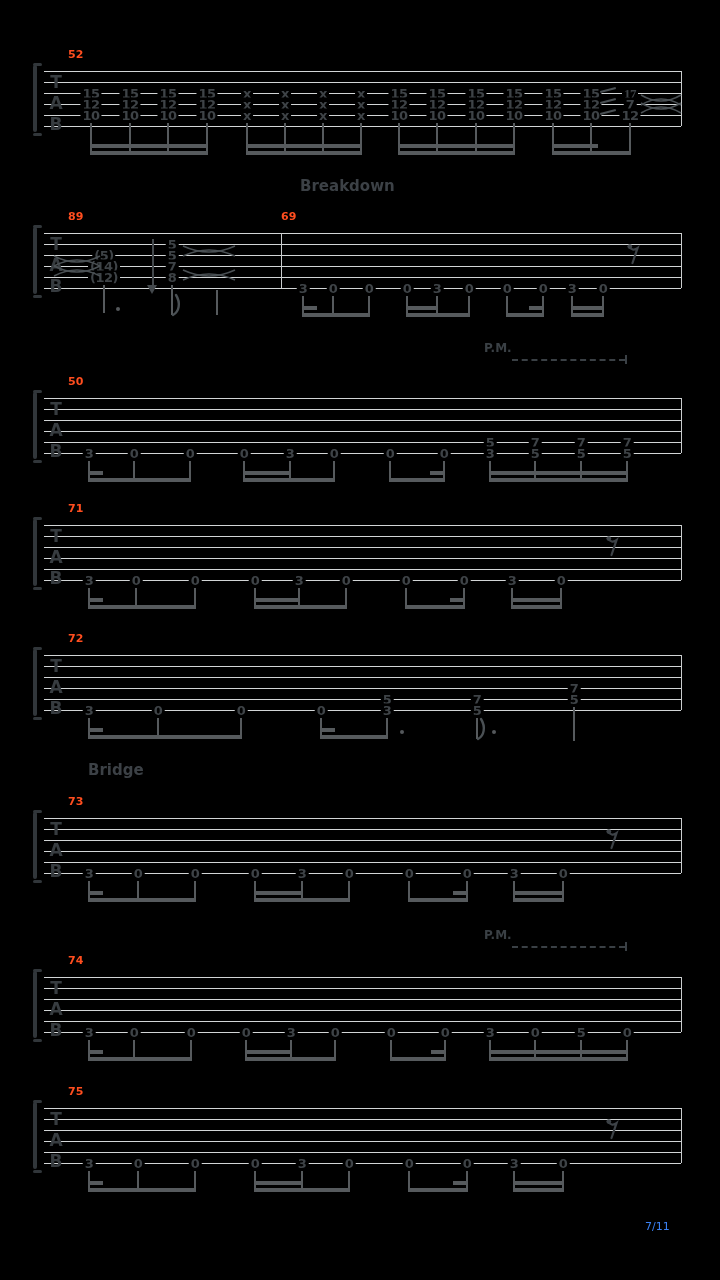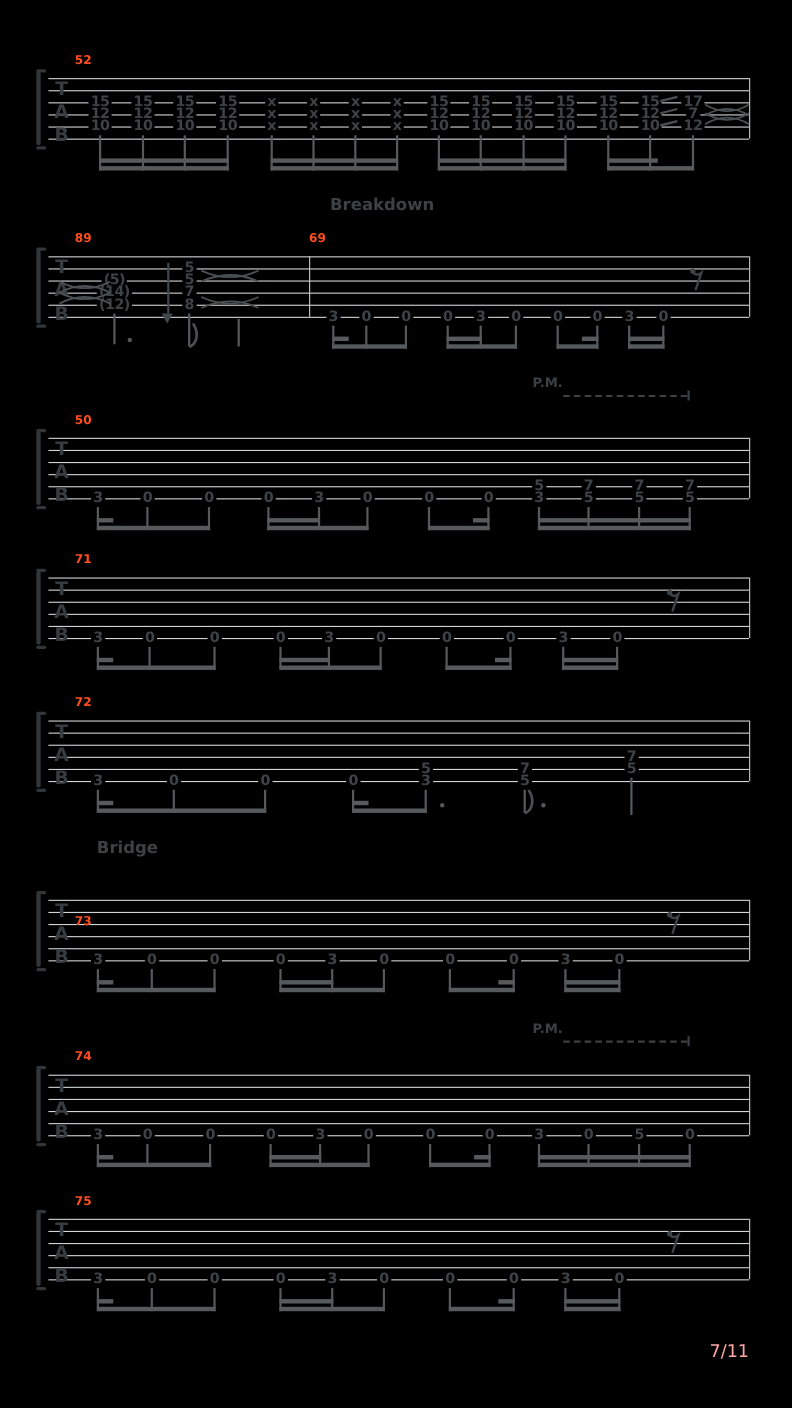--- a/index.html
+++ b/index.html
@@ -17,21 +17,21 @@
   .pm-label{position:absolute;font-weight:bold;font-size:12px;color:#3a4045;line-height:1;}
   .pm-dashes{position:absolute;border-top:2px dashed #3a4045;}
   .pm-tick{position:absolute;width:2px;height:9px;background:#3a4045;}
   .bracket{position:absolute;width:4px;background:#31363a;border-radius:2px;}
   .bracket-nub{position:absolute;width:9px;height:3px;background:#31363a;border-radius:2px;}
   .dot{position:absolute;width:4px;height:4px;border-radius:50%;background:#54585b;}
   .slide-dash{position:absolute;width:16px;height:2px;background:#4a5054;transform:rotate(-14deg);}
   .arrow-line{position:absolute;width:2px;background:#43484c;}
   .arrow-head{position:absolute;width:0;height:0;border-left:5px solid transparent;
               border-right:5px solid transparent;border-top:9px solid #43484c;}
-  .page-indicator{position:absolute;left:645px;top:1221px;font-size:16px;color:#fca5a5;line-height:1;}
+  .page-indicator{position:absolute;left:645px;top:1221px;font-size:11px;color:#3b82f6;line-height:1;}
   svg{position:absolute;overflow:visible;}
 </style>
 </head>
 <body>
 
 <div id="stage">
   <div class="page-indicator">7/11</div>
 <div class="bracket" style="left: 33px; top: 65px; height: 67px;"></div>
     <div class="bracket-nub" style="left: 33px; top: 63px;"></div>
     <div class="bracket-nub" style="left: 33px; top: 133px;"></div>
@@ -81,21 +81,21 @@
     <div class="tab-note" style="left: 476px; top: 115px;">10</div>
     <div class="tab-note" style="left: 514px; top: 93px;">15</div>
     <div class="tab-note" style="left: 514px; top: 104px;">12</div>
     <div class="tab-note" style="left: 514px; top: 115px;">10</div>
     <div class="tab-note" style="left: 553px; top: 93px;">15</div>
     <div class="tab-note" style="left: 553px; top: 104px;">12</div>
     <div class="tab-note" style="left: 553px; top: 115px;">10</div>
     <div class="tab-note" style="left: 591px; top: 93px;">15</div>
     <div class="tab-note" style="left: 591px; top: 104px;">12</div>
     <div class="tab-note" style="left: 591px; top: 115px;">10</div>
-    <div class="tab-note" style="left: 630px; top: 93px;">17</div>
+    <div class="tab-note" style="left: 630px; top: 93px; font-family: Liberation Serif, serif;">17</div>
     <div class="tab-note" style="left: 630px; top: 104px;">7</div>
     <div class="tab-note" style="left: 630px; top: 115px;">12</div>
     <div class="stem" style="left: 90px; top: 123px; height: 32px;"></div>
     <div class="stem" style="left: 129px; top: 123px; height: 32px;"></div>
     <div class="stem" style="left: 167px; top: 123px; height: 32px;"></div>
     <div class="stem" style="left: 206px; top: 123px; height: 32px;"></div>
     <div class="beam" style="left: 90px; top: 151px; width: 118px;"></div>
     <div class="beam" style="left: 90px; top: 144px; width: 118px;"></div>
     <div class="stem" style="left: 246px; top: 123px; height: 32px;"></div>
     <div class="stem" style="left: 284px; top: 123px; height: 32px;"></div>
@@ -345,21 +345,21 @@
     <div class="staff-line" style="left: 44px; top: 818px; width: 637px;"></div>
     <div class="staff-line" style="left: 44px; top: 829px; width: 637px;"></div>
     <div class="staff-line" style="left: 44px; top: 840px; width: 637px;"></div>
     <div class="staff-line" style="left: 44px; top: 851px; width: 637px;"></div>
     <div class="staff-line" style="left: 44px; top: 862px; width: 637px;"></div>
     <div class="staff-line" style="left: 44px; top: 873px; width: 637px;"></div>
     <div class="barline" style="left: 681px; top: 818px; height: 55px;"></div>
     <div class="tab-clef" style="left: 56px; top: 829px;">T</div>
     <div class="tab-clef" style="left: 56px; top: 850px;">A</div>
     <div class="tab-clef" style="left: 56px; top: 871px;">B</div>
-    <div class="measure-number" style="left: 68px; top: 832px;">73</div>
+    <div class="measure-number" style="left: 68px; top: 796px;">73</div>
     <div class="section-label" style="left: 88px; top: 763px;">Bridge</div>
     <div class="tab-note" style="left: 89px; top: 873px;">3</div>
     <div class="tab-note" style="left: 138px; top: 873px;">0</div>
     <div class="tab-note" style="left: 195px; top: 873px;">0</div>
     <div class="tab-note" style="left: 255px; top: 873px;">0</div>
     <div class="tab-note" style="left: 302px; top: 873px;">3</div>
     <div class="tab-note" style="left: 349px; top: 873px;">0</div>
     <div class="tab-note" style="left: 409px; top: 873px;">0</div>
     <div class="tab-note" style="left: 467px; top: 873px;">0</div>
     <div class="tab-note" style="left: 514px; top: 873px;">3</div>

